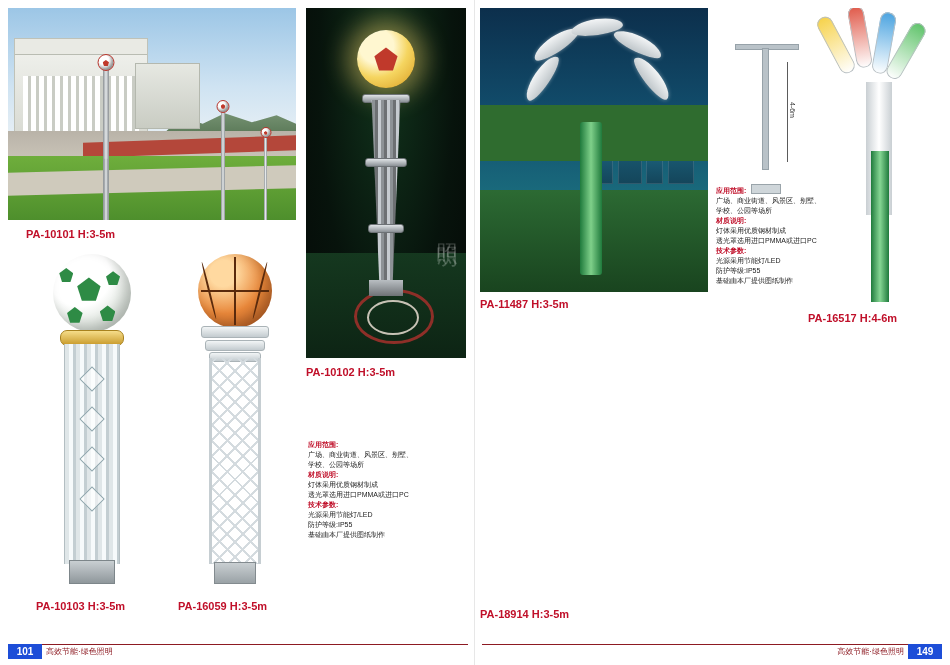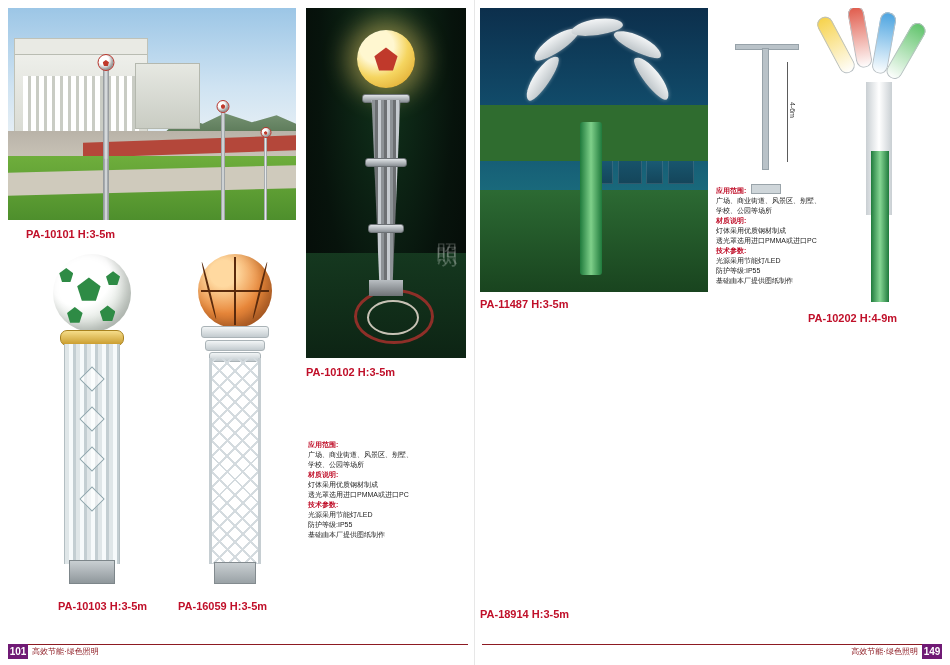--- a/index.html
+++ b/index.html
@@ -37,25 +37,25 @@
   }
   
   .footer-bar {
     position: absolute;
     bottom: 6px;
     height: 16px;
     display: flex;
     align-items: center;
   }
   .folio {
-    background: #701a75;
+    background: #1d4ed8;
     color: #ffffff;
     font-size: 10px;
     font-weight: bold;
-    width: 20px;
+    width: 34px;
     height: 15px;
     display: flex;
     align-items: center;
     justify-content: center;
   }
   .folio-text {
     color: #8d1a22;
     font-size: 8px;
     margin: 0 4px;
     white-space: nowrap;
@@ -387,21 +387,21 @@
     </div>
     <div class="goldring"></div>
     <div class="col5">
       <div class="dia" style="top:26px;"></div>
       <div class="dia" style="top:66px;"></div>
       <div class="dia" style="top:106px;"></div>
       <div class="dia" style="top:146px;"></div>
     </div>
     <div class="base5"></div>
   </div>
-  <div class="caption" style="left:58px; top:600px;">PA-10103 H:3-5m</div>
+  <div class="caption" style="left:36px; top:600px;">PA-10103 H:3-5m</div>
 
   <div class="photo" id="p6">
     <div class="bball">
       <div class="l" style="left:48%; top:4%; width:2px; height:92%;"></div>
       <div class="l" style="left:4%; top:48%; width:92%; height:2px;"></div>
       <div class="l" style="left:14%; top:10%; width:2px; height:80%; border-radius:50%; transform:rotate(-14deg);"></div>
       <div class="l" style="left:82%; top:10%; width:2px; height:80%; border-radius:50%; transform:rotate(14deg);"></div>
     </div>
     <div class="disc" style="top:80px; width:66px; height:10px;"></div>
     <div class="disc" style="top:94px; width:58px; height:9px;"></div>
@@ -453,21 +453,21 @@
     </div>
     <div class="lamp4">
       <div class="plume" style="left:10px; top:2px;  transform: rotate(-28deg); background:linear-gradient(#f6d24a,#ffffff);"></div>
       <div class="plume" style="left:34px; top:-6px; transform: rotate(-10deg); background:linear-gradient(#e05a4a,#ffffff);"></div>
       <div class="plume" style="left:58px; top:0px;  transform: rotate(10deg);  background:linear-gradient(#4aa3e0,#ffffff);"></div>
       <div class="plume" style="left:80px; top:8px;  transform: rotate(30deg);  background:linear-gradient(#5fc36a,#ffffff);"></div>
       <div class="colw"></div>
       <div class="col"></div>
     </div>
   </div>
-  <div class="caption" style="left:808px; top:312px;">PA-10202 H:4-9m</div>
+  <div class="caption" style="left:808px; top:312px;">PA-16517 H:4-6m</div>
 
   <div class="spec" style="left:716px; top:186px;">
     <span class="ln hd">应用范围:</span>
     <span class="ln">广场、商业街道、风景区、别墅、</span>
     <span class="ln">学校、公园等场所</span>
     <span class="ln hd">材质说明:</span>
     <span class="ln">灯体采用优质钢材制成</span>
     <span class="ln">透光罩选用进口PMMA或进口PC</span>
     <span class="ln hd">技术参数:</span>
     <span class="ln">光源采用节能灯/LED</span>

